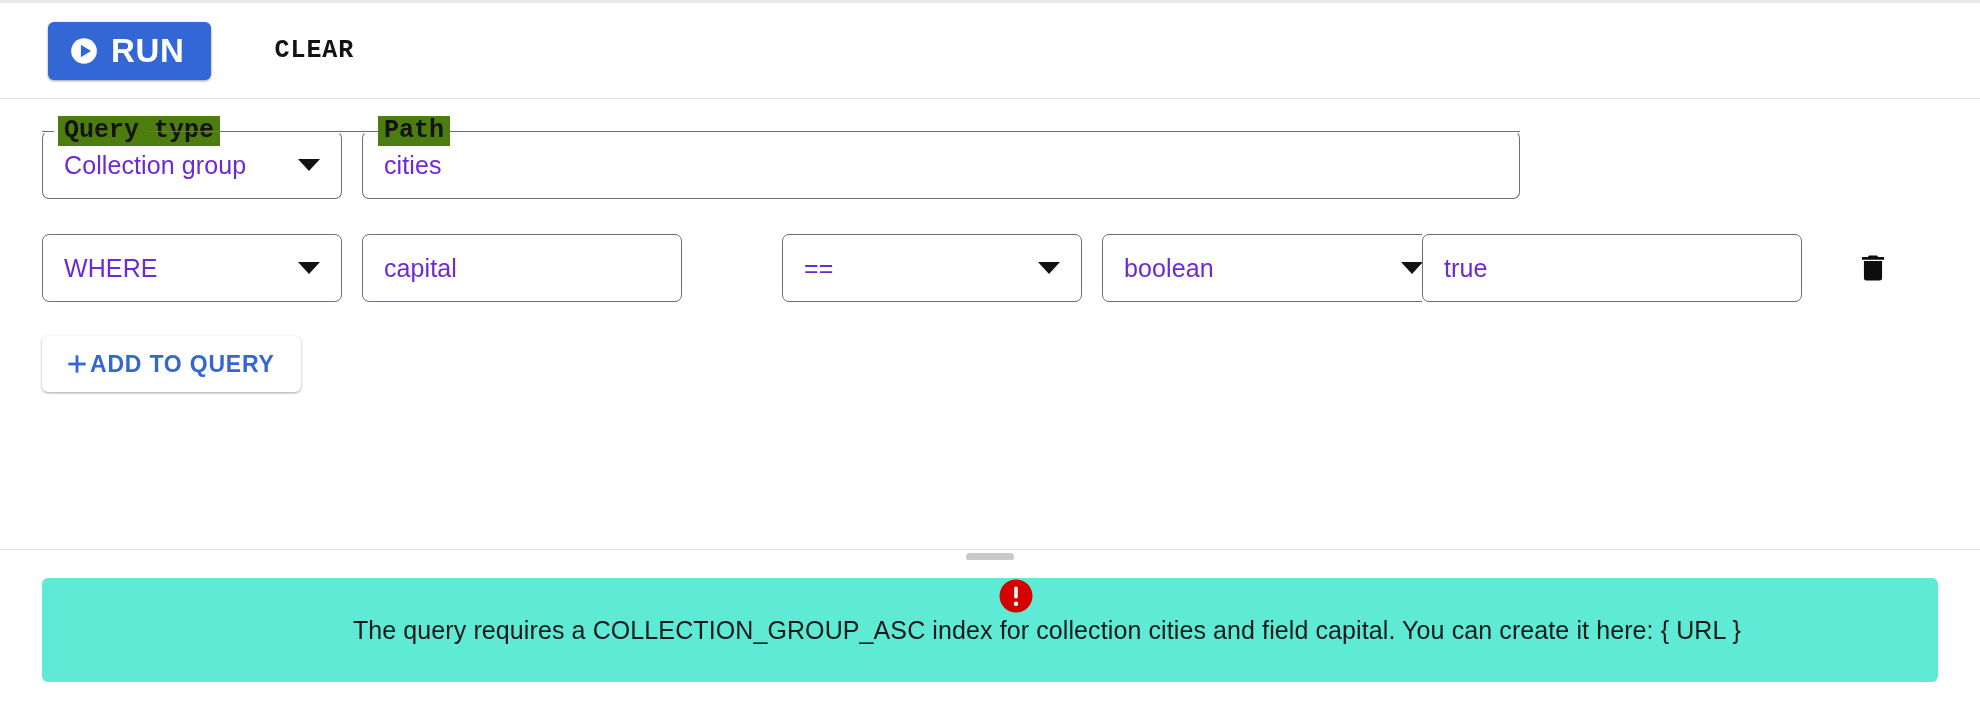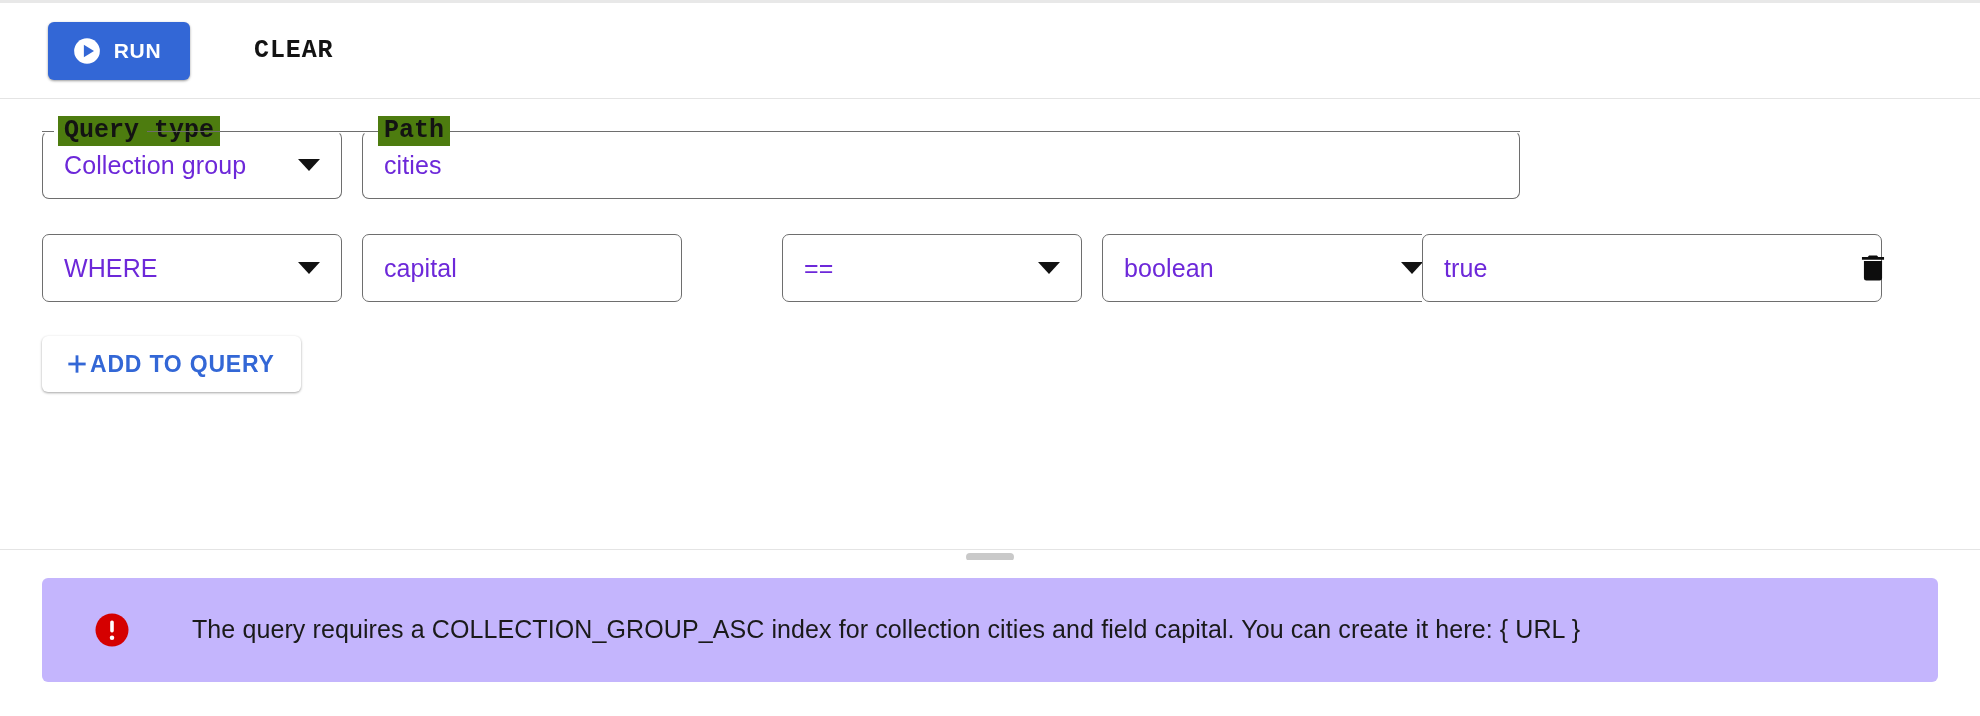--- a/index.html
+++ b/index.html
@@ -48,21 +48,21 @@
     display: flex;
     align-items: center;
     justify-content: center;
     gap: 13px;
     padding: 0 26px 0 22px;
     cursor: pointer;
     box-shadow: 0 1px 3px rgba(0,0,0,0.26), 0 1px 2px rgba(0,0,0,0.16);
     font-family: "Liberation Sans", sans-serif;
   }
   .run-button .run-label {
-    font-size: 21px;
+    font-size: 33px;
     font-weight: 700;
     letter-spacing: 0.7px;
     color: #ffffff;
     line-height: 1;
   }
   .play-icon {
     width: 28px; height: 28px;
     display: block;
     flex: 0 0 auto;
   }
@@ -220,25 +220,26 @@
     width: 1980px;
     height: 156px;
     background: #ffffff;
   }
   .error-banner {
     position: absolute;
     top: 18px;
     left: 42px;
     width: 1896px;
     height: 104px;
-    background: #c4b5fd;
+    background: #5eead4;
     border-radius: 6px;
     display: flex;
     align-items: center;
     padding-left: 52px;
+    flex-direction: column;
   }
   .error-icon { width: 36px; height: 36px; display: block; flex: 0 0 auto; }
   .error-text {
     margin-left: 62px;
     font-size: 25px;
     color: #1a1a1a;
     line-height: 1.35;
     letter-spacing: 0.1px;
     white-space: nowrap;
   }
@@ -298,21 +299,21 @@
       <span class="mat-value">==</span>
       <span class="mat-arrow"></span>
     </div>
 
     <div class="mat-field select" style="left:1102px; top:134px; width:343px;">
       <div class="mat-outline"></div>
       <span class="mat-value">boolean</span>
       <span class="mat-arrow"></span>
     </div>
 
-    <div class="mat-field input" style="left:1422px; top:134px; width:460px;">
+    <div class="mat-field input" style="left:1422px; top:134px; width:380px;">
       <div class="mat-outline"></div>
       <span class="mat-value">true</span>
     </div>
 
     <button class="trash-button" style="left:1850px; top:145px;">
       <svg class="trash-icon" viewBox="0 0 24 24">
         <path fill="#0d0d0d" d="M9.2 3.2h5.6l0.9 1.1h4.1v1.9H4.2V4.3h4.1z"></path>
         <path fill="#0d0d0d" d="M5.6 7.1h12.8v12.1a1.7 1.7 0 0 1-1.7 1.7H7.3a1.7 1.7 0 0 1-1.7-1.7z"></path>
       </svg>
     </button>

